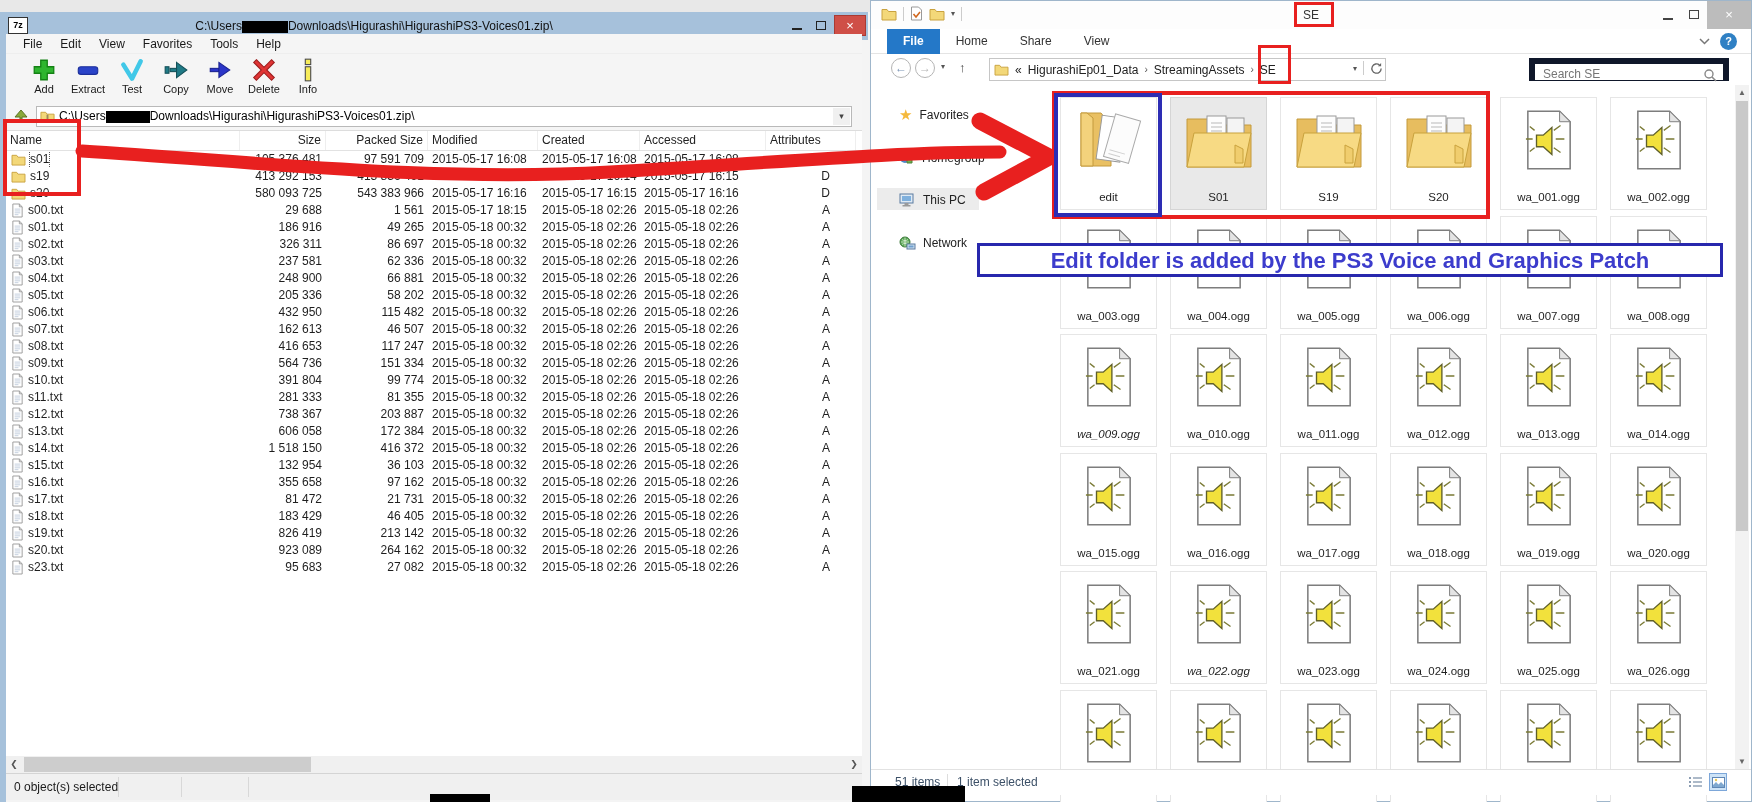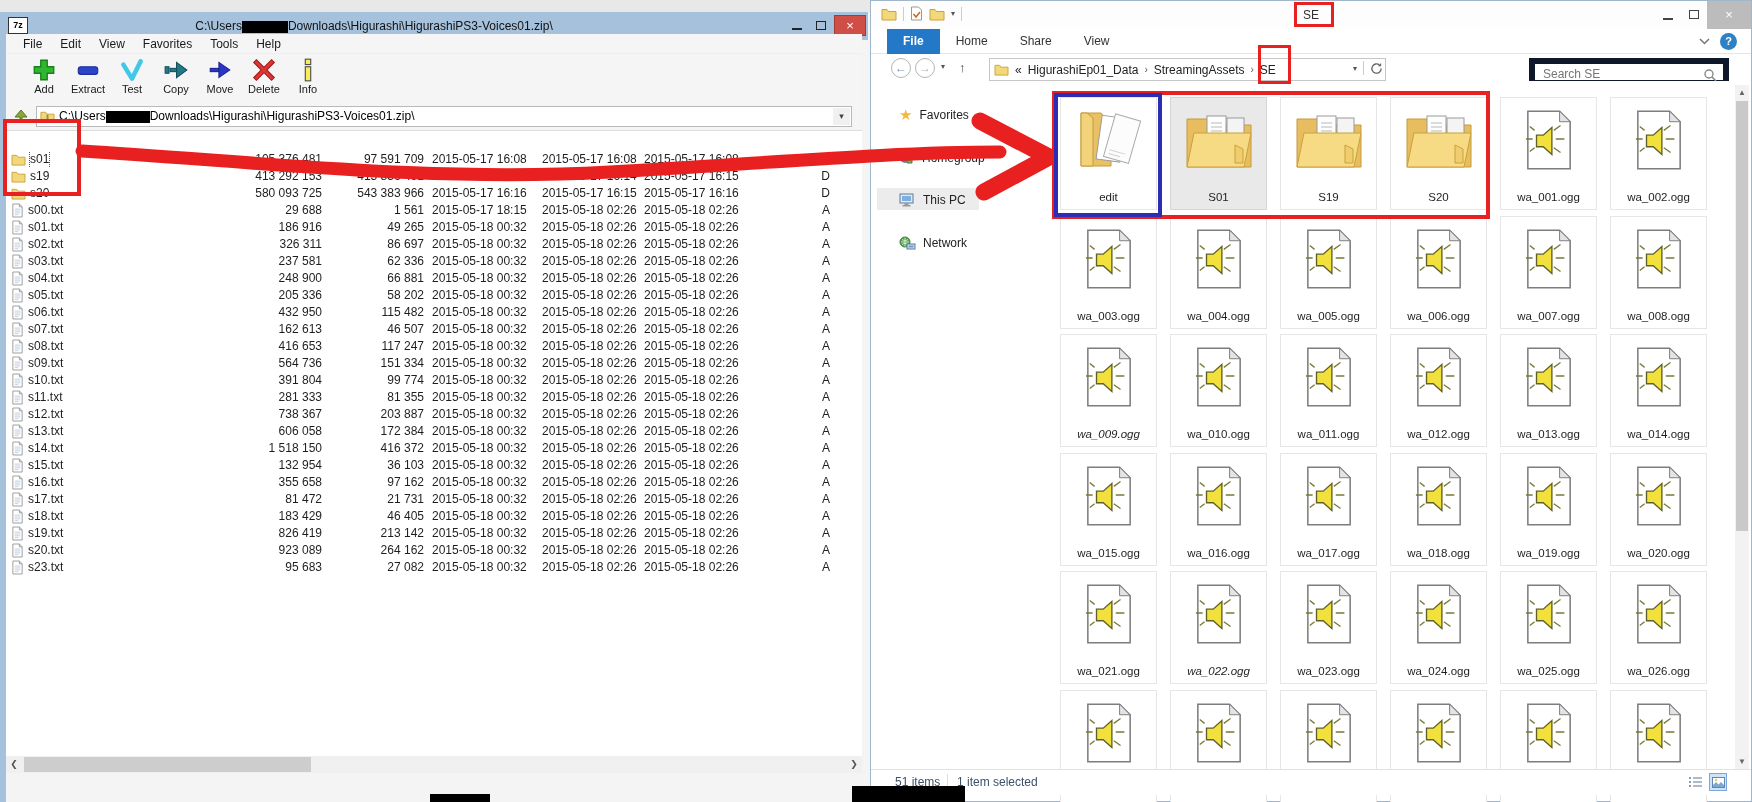--- a/index.html
+++ b/index.html
@@ -192,20 +192,29 @@
         <svg width="15" height="15" viewBox="0 0 16 16">
             <path d="M1 3.5h5l1.5 2H15V13H1z" fill="#f3d879" stroke="#c9a23f"></path>
             <rect x="7" y="6" width="2" height="7" fill="#9a8a5a"></rect>
           </svg>
       </span>
       <span>C:\Users</span><span class="redact" style="width:44px;"></span><span>Downloads\Higurashi\HigurashiPS3-Voices01.zip\</span>
       <span class="sz-addr-drop">▾</span>
     </div>
   </div>
   <div class="sz-listarea">
+    <div class="sz-grid sz-header" id="sz-header">
+        <div>Name</div>
+        <div class="num">Size</div>
+        <div class="num">Packed Size</div>
+        <div>Modified</div>
+        <div>Created</div>
+        <div>Accessed</div>
+        <div>Attributes</div>
+      </div>
     <div class="sz-rows" id="sz-rows">
         <div class="sz-grid sz-row">
           <div class="sz-name focused">
             <i>
               <svg width="15" height="13" viewBox="0 0 16 14">
                 <path d="M1 2.5h5l1.5 2H15V13H1z" fill="#f3d879" stroke="#c9a23f"></path>
               </svg>
             </i>
             <span>s01</span>
           </div>
@@ -643,20 +652,26 @@
           <div>2015-05-18 02:26</div>
           <div>2015-05-18 02:26</div>
           <div class="attr">A</div>
         </div>
       </div>
   </div>
   <div class="sz-hscroll">
     <span class="arr" style="left:0;">❮</span>
     <div class="sz-hthumb"></div>
     <span class="arr" style="right:0;">❯</span>
+  </div>
+  <div class="sz-status">
+    <span style="padding-left:8px;">0 object(s) selected</span>
+    <span class="sep" style="left:112px;"></span>
+    <span class="sep" style="left:175px;"></span>
+    <span class="sep" style="left:242px;"></span>
   </div>
 </div>
 
 <div id="explorer">
   <div class="ex-titlebar">
     <div class="ex-qat">
       <span>
           <svg width="16" height="14" viewBox="0 0 16 14">
             <path d="M1 2.5h5l1.5 2H15V13H1z" fill="#f3d879" stroke="#c9a23f"></path>
           </svg>
@@ -1391,15 +1406,18 @@
 <div id="annotations">
   <svg width="1752" height="802" style="position:absolute;left:0;top:0;">
     <path d="M 82 151 C 260 162, 430 182, 610 172 C 770 163, 890 152, 1000 152" fill="none" stroke="#e8201f" stroke-width="13" stroke-linecap="round"></path>
     <path d="M 980 121 L 1049 157 L 984 192" fill="none" stroke="#e8201f" stroke-width="17" stroke-linecap="round" stroke-linejoin="round"></path>
   </svg>
   <div class="red-box" style="left:3px;top:119px;width:78px;height:77px;"></div>
   <div class="red-box" style="left:1052px;top:91px;width:438px;height:128px;"></div>
   <div class="blue-box" style="left:1054px;top:93px;width:108px;height:124px;background:transparent;"></div>
   <div class="red-box" style="left:1294px;top:2px;width:40px;height:25px;border-width:3px;"></div>
   <div class="red-box" style="left:1258px;top:45px;width:33px;height:39px;border-width:3px;"></div>
+  <div class="note-box">
+    <span class="note-text">Edit folder is added by the PS3 Voice and Graphics Patch</span>
+  </div>
   <div class="black-redact" style="left:430px;top:794px;width:60px;height:8px;"></div>
   <div class="black-redact" style="left:852px;top:786px;width:113px;height:16px;"></div>
 </div>
 
 </body></html>

